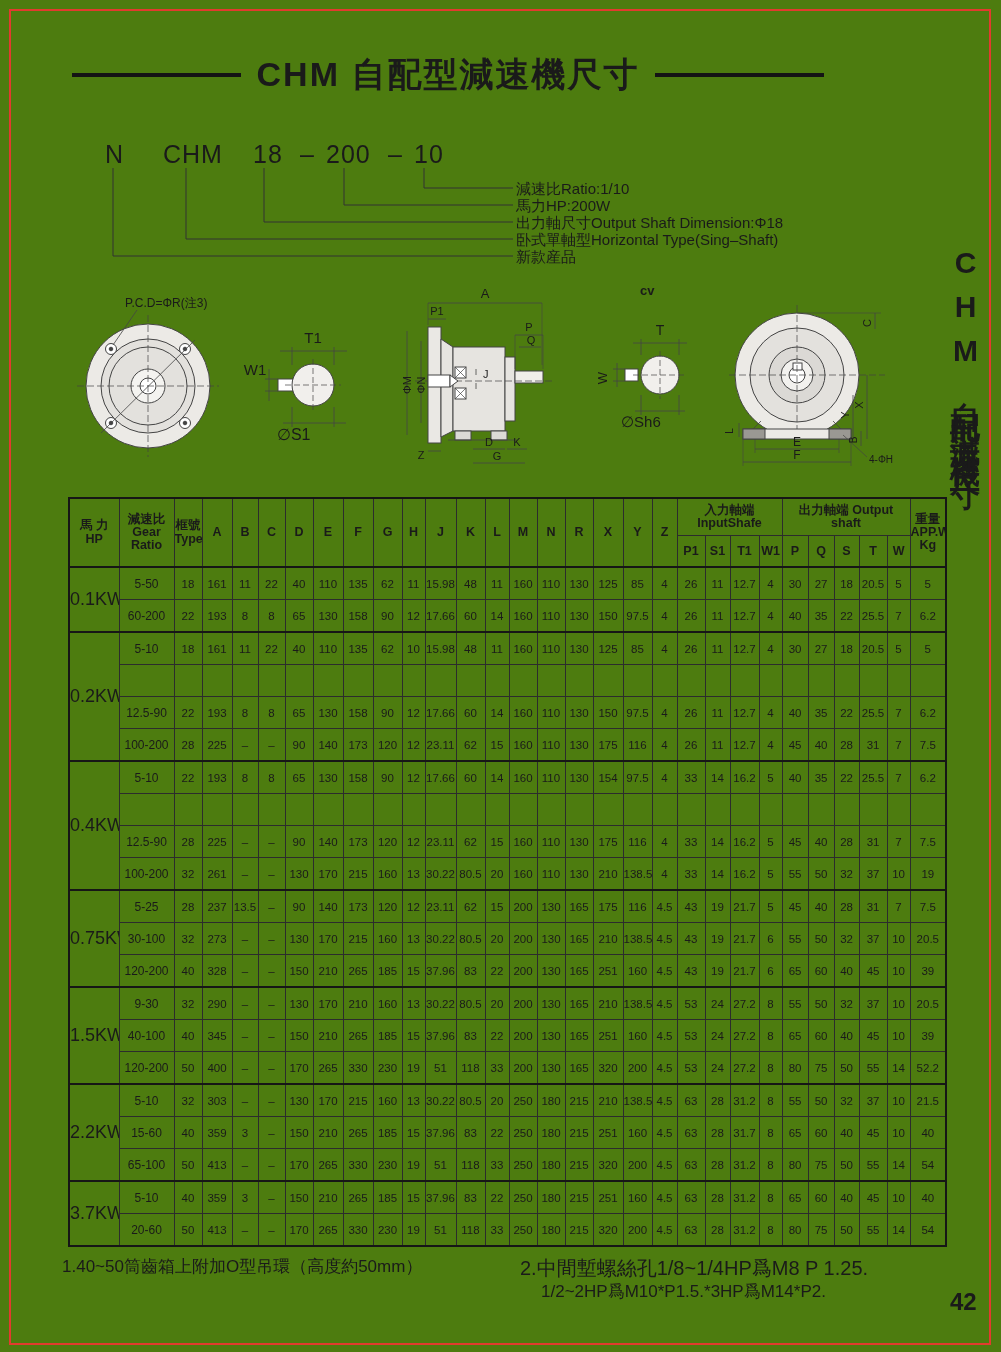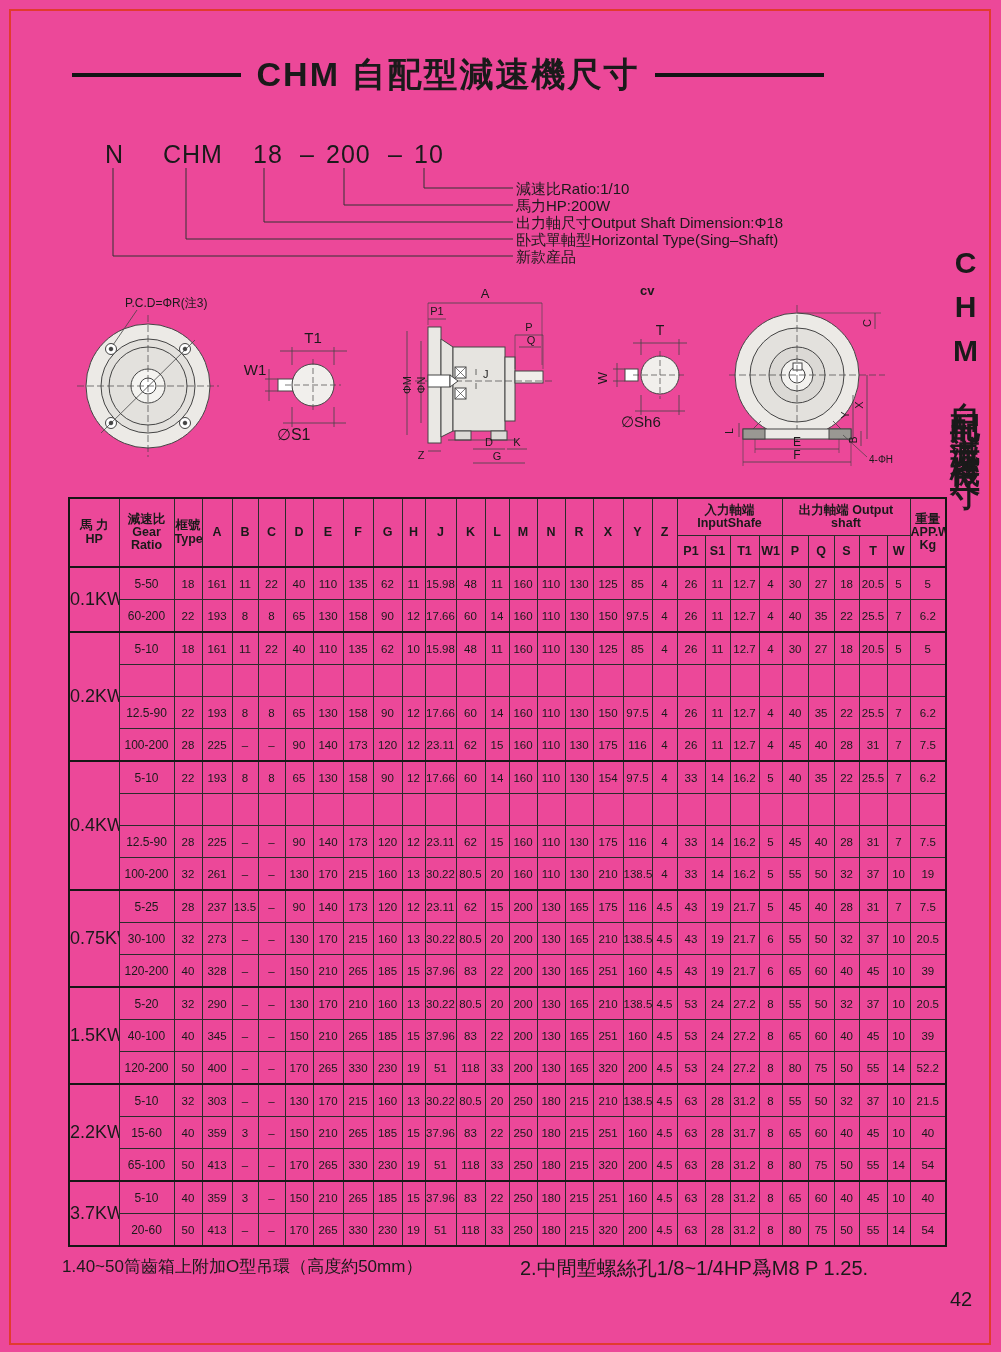--- a/index.html
+++ b/index.html
@@ -1,16 +1,16 @@
 <!DOCTYPE html>
 <html><head>
 <meta charset="utf-8">
 <style>
   html,body{margin:0;padding:0;background:#ffffff;}
-  #page{position:relative;width:1001px;height:1352px;background:#ec4899;overflow:hidden;
+  #page{position:relative;width:1001px;height:1352px;background:#4d7c0f;overflow:hidden;
         font-family:"Liberation Sans",sans-serif;color:#1a1a1a;}
   #red-frame{position:absolute;left:9px;top:9px;width:978px;height:1332px;
              border:2px solid #e23b2e;pointer-events:none;}
   
   .title-row{position:absolute;left:72px;top:52px;width:752px;display:flex;align-items:center;}
   .title-rule{flex:1;height:4px;background:#141414;}
   .title-row h1{margin:0 16px;font-size:34px;font-weight:bold;letter-spacing:2px;white-space:nowrap;}
   
   .tok{position:absolute;top:140px;font-size:25px;font-weight:500;letter-spacing:1px;}
   .mlabel{position:absolute;left:516px;font-size:15px;white-space:nowrap;}
@@ -32,21 +32,21 @@
   thead th.grp{font-size:12px;}
   thead th.wt{font-size:10px;line-height:1.15;}
   tbody td{height:31px;font-size:11.5px;}
   tbody td.power{font-size:18px;}
   tbody td.ratio{font-size:12px;margin-left:34px;}
   tr.group-start td{border-top:2px solid #161616;}
   
   .note1{position:absolute;left:62px;top:1255px;font-size:17px;}
   .note2a{position:absolute;left:520px;top:1255px;font-size:20px;}
   .note2b{position:absolute;left:541px;top:1280px;font-size:17px;}
-  .page-num{position:absolute;left:950px;top:1288px;font-size:20px;font-weight:normal;}
+  .page-num{position:absolute;left:950px;top:1288px;font-size:24px;font-weight:bold;}
 </style>
 </head>
 <body>
 
 <div id="page">
   <div id="red-frame"></div>
 
   <div class="title-row">
     <div class="title-rule"></div>
     <h1>CHM 自配型減速機尺寸</h1>
@@ -700,21 +700,21 @@
             <td>6</td>
             <td>65</td>
             <td>60</td>
             <td>40</td>
             <td>45</td>
             <td>10</td>
             <td>39</td>
           </tr>
           <tr class="group-start">
             <td rowspan="3" class="power">1.5KW</td>
-            <td class="ratio">5-20</td>
+            <td class="ratio">9-30</td>
             <td>32</td>
             <td>290</td>
             <td>–</td>
             <td>–</td>
             <td>130</td>
             <td>170</td>
             <td>210</td>
             <td>160</td>
             <td>13</td>
             <td>30.22</td>
@@ -955,14 +955,15 @@
             <td>55</td>
             <td>14</td>
             <td>54</td>
           </tr>
         </tbody>
       </table>
   </div>
 
   <div class="note1">1.40~50筒齒箱上附加O型吊環（高度約50mm）</div>
   <div class="note2a">2.中間塹螺絲孔1/8~1/4HP爲M8 P 1.25.</div>
+  <div class="note2b">1/2~2HP爲M10*P1.5.*3HP爲M14*P2.</div>
   <div class="page-num">42</div>
 </div>
 
 </body></html>

